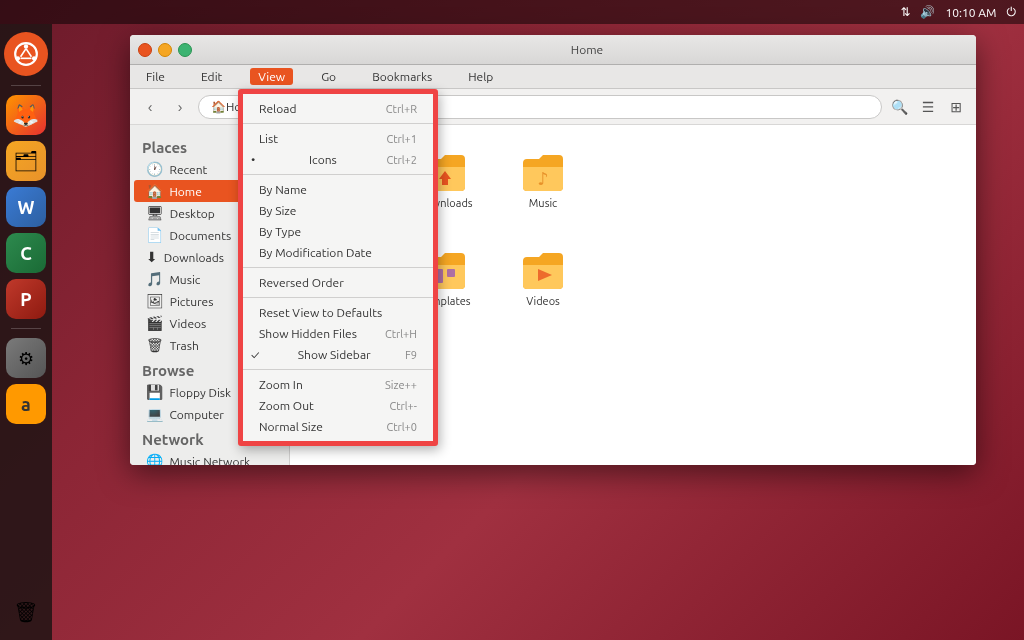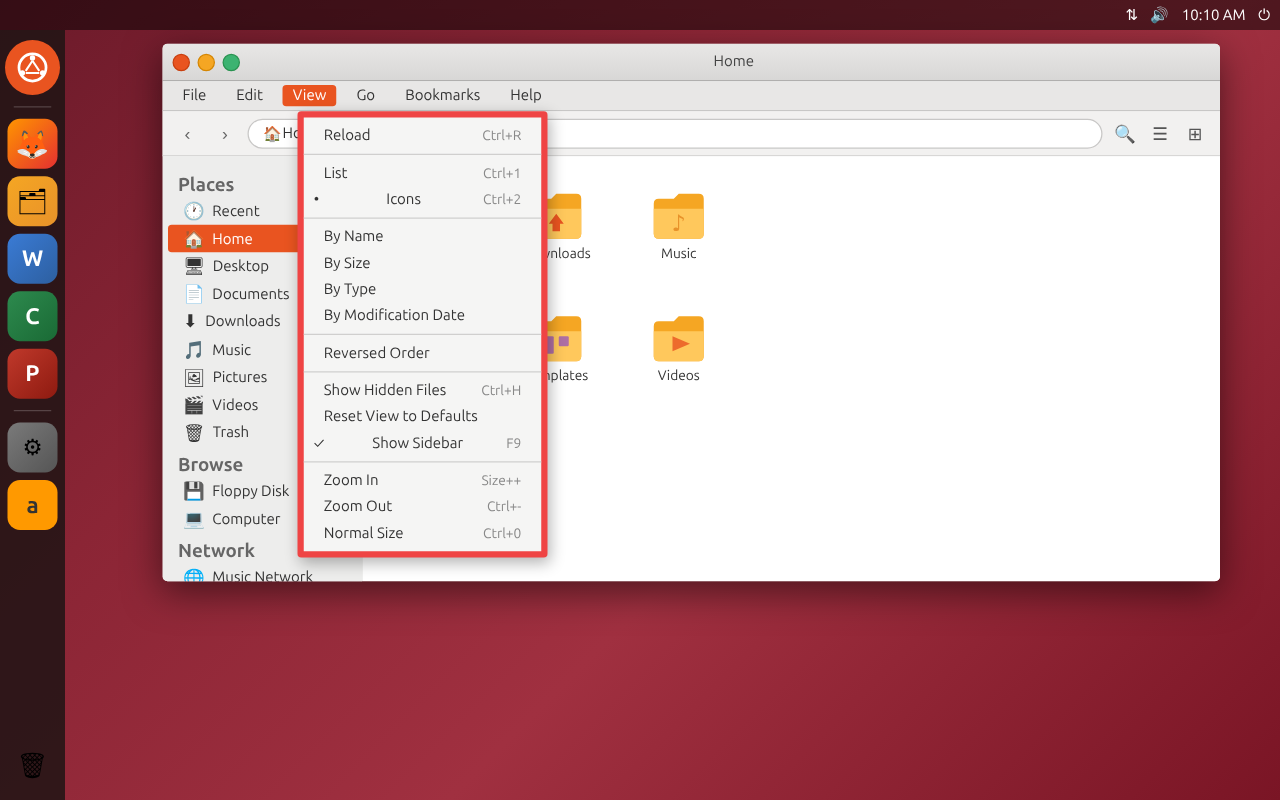--- a/index.html
+++ b/index.html
@@ -115,21 +115,21 @@
       color: #444;
       flex: 1;
       text-align: center;
     }
     .window-menubar {
       height: 24px;
       background: #e8e7e6;
       display: flex;
       align-items: center;
       padding: 0 8px;
-      gap: 8px;
+      gap: 20px;
       border-bottom: 1px solid #c8c7c6;
     }
     .menu-item {
       padding: 2px 8px;
       border-radius: 3px;
       cursor: pointer;
       font-size: 12px;
       color: #333;
     }
     .menu-item:hover, .menu-item.active { background: #e95420; color: #fff; }
@@ -600,25 +600,25 @@
   </div>
   <div class="dropdown-item">
     <span>By Modification Date</span>
   </div>
   <div class="dropdown-separator"></div>
   <div class="dropdown-item">
     <span>Reversed Order</span>
   </div>
   <div class="dropdown-separator"></div>
   <div class="dropdown-item">
+    <span>Reset View to Defaults</span>
+  </div>
+  <div class="dropdown-item">
     <span>Show Hidden Files</span>
     <span class="dropdown-shortcut">Ctrl+H</span>
-  </div>
-  <div class="dropdown-item">
-    <span>Reset View to Defaults</span>
   </div>
   <div class="dropdown-item" style="padding-left:8px;">
     <span style="margin-right:4px;">✓</span>
     <span>Show Sidebar</span>
     <span class="dropdown-shortcut">F9</span>
   </div>
   <div class="dropdown-separator"></div>
   <div class="dropdown-item">
     <span>Zoom In</span>
     <span class="dropdown-shortcut">Size++</span>

